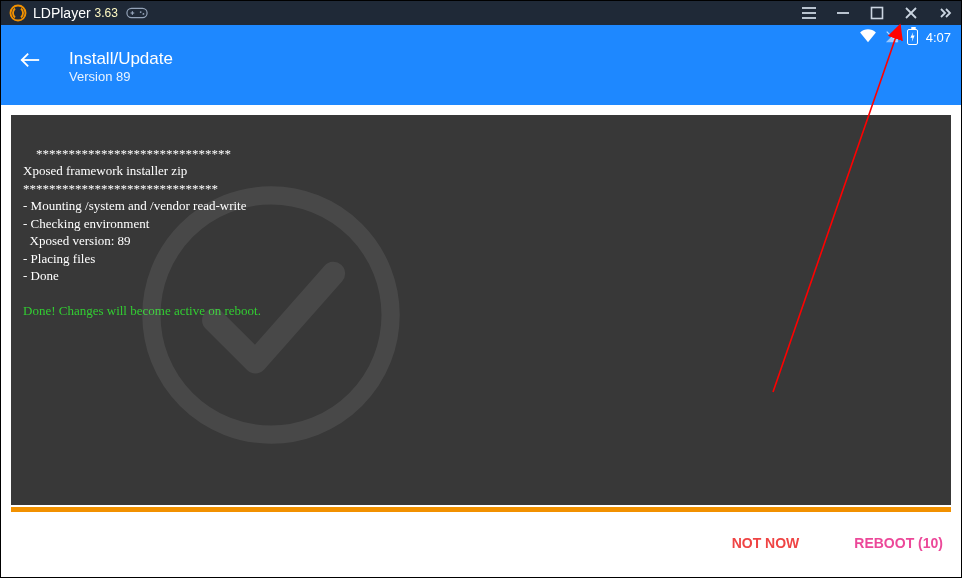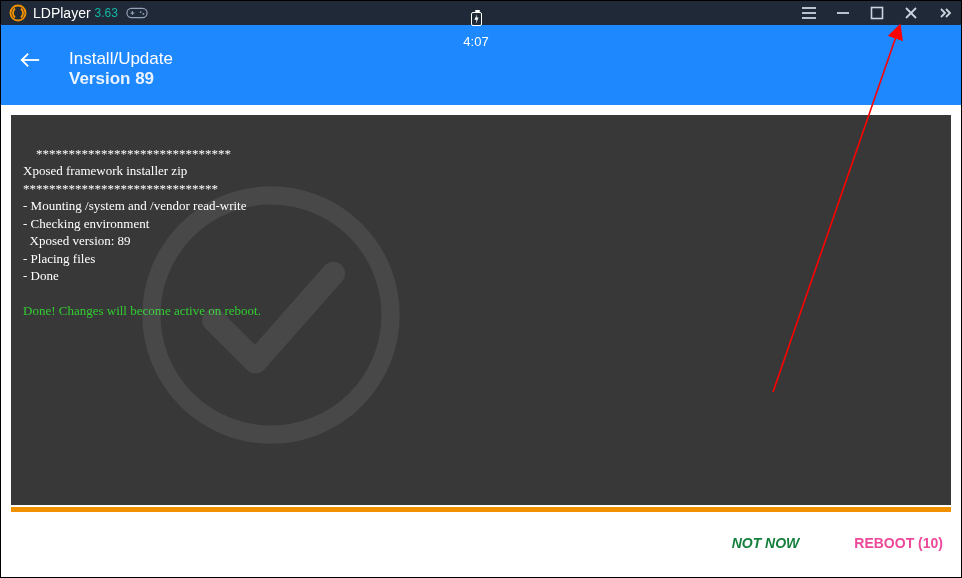--- a/index.html
+++ b/index.html
@@ -14,51 +14,51 @@
     padding: 0 8px;
     color: #fff;
     position: relative;
   }
   .titlebar .logo {
     width: 18px; height: 18px;
     display: inline-flex; align-items: center; justify-content: center;
     margin-right: 6px;
   }
   .titlebar .app-name { font-size: 14px; color: #fff; margin-right: 4px; }
-  .titlebar .app-ver  { font-size: 12px; color: #14b8a6; margin-right: 8px; }
+  .titlebar .app-ver  { font-size: 12px; color: #fef9c3; margin-right: 8px; }
   .titlebar .controller-icon { color: #94a3b8; display:inline-flex; }
   .titlebar .win-controls {
     margin-left: auto;
     display: flex; align-items: center; gap: 18px;
     color: #cbd5e1;
   }
   .titlebar .win-controls .wc { width:16px; display:inline-flex; justify-content:center; cursor:pointer; }
 
   .statusbar {
     height: 24px;
     background: #1e88ff;
     display:flex; align-items:center; justify-content:flex-end;
-    padding-right: 10px; color:#fff; font-size:13px; gap:8px;flex-direction:column;
+    padding-right: 10px; color:#fff; font-size:13px; gap:8px;
   }
   .statusbar .cell-icon { opacity: .7; }
   .statusbar .batt {
     width:11px;height:16px;border:1.5px solid #fff;border-radius:2px;position:relative;
     display:inline-flex;align-items:center;justify-content:center;
   }
   .statusbar .batt::before{content:"";position:absolute;top:-3px;left:3px;width:5px;height:2px;background:#fff;border-radius:1px;}
   .statusbar .batt svg{width:7px;height:12px;}
 
   .appbar {
     height: 56px;
     background: #1e88ff;
     display:flex; color:#fff; padding:0 18px; gap:28px;
   }
   .appbar .back { cursor:pointer; display:inline-flex; }
   .appbar .title-block .t1{ font-size:17px; font-weight:500;}
-  .appbar .title-block .t2{ font-size:17px; opacity:.9;font-weight:bold;}
+  .appbar .title-block .t2{ font-size:13px; opacity:.9;}
 
   .content {
     background:#fff;
     padding: 10px 10px 0 10px;
   }
   .console {
     background:#383838;
     color:#fff;
     font-family: Liberation Serif, serif;
     font-size:13px;
@@ -80,21 +80,21 @@
   }
   .progress .fill{
     position:absolute;left:0;top:0;height:100%;background:#f29100;
   }
 
   .actions {
     display:flex; justify-content:flex-end; align-items:center;
     height:62px; padding-right: 18px; gap:28px;
     font-weight:600; font-size:14px;
   }
-  .actions .not-now{ color:#15803d; cursor:pointer;font-style:italic;}
+  .actions .not-now{ color:#ef4444; cursor:pointer;}
   .actions .reboot { color:#ec4899; cursor:pointer;margin-left:27px;}
 
   .annotation-arrow{
     position:absolute; pointer-events:none; z-index:50; left:0; top:0;
   }
 </style>
 </head>
 <body>
 
 <div class="titlebar">

